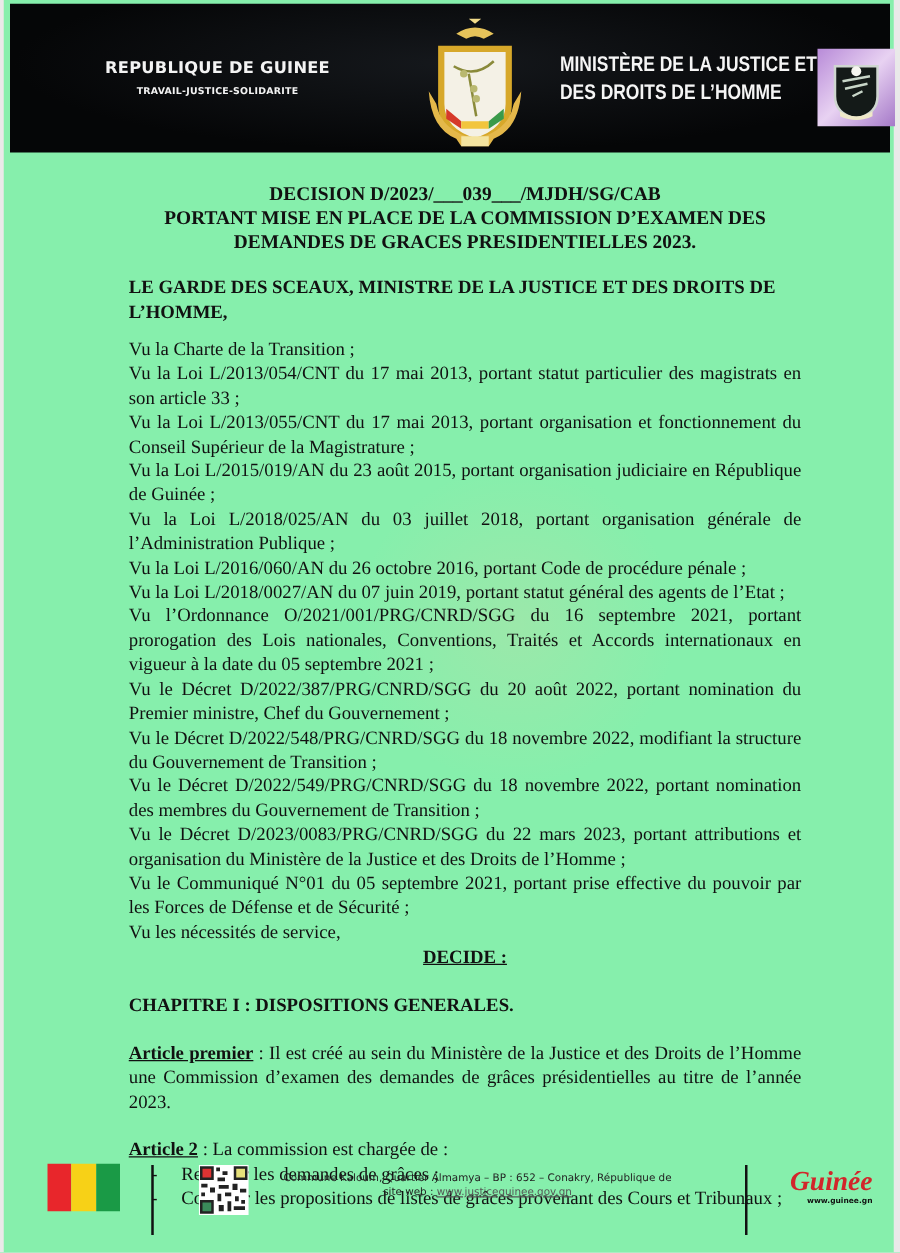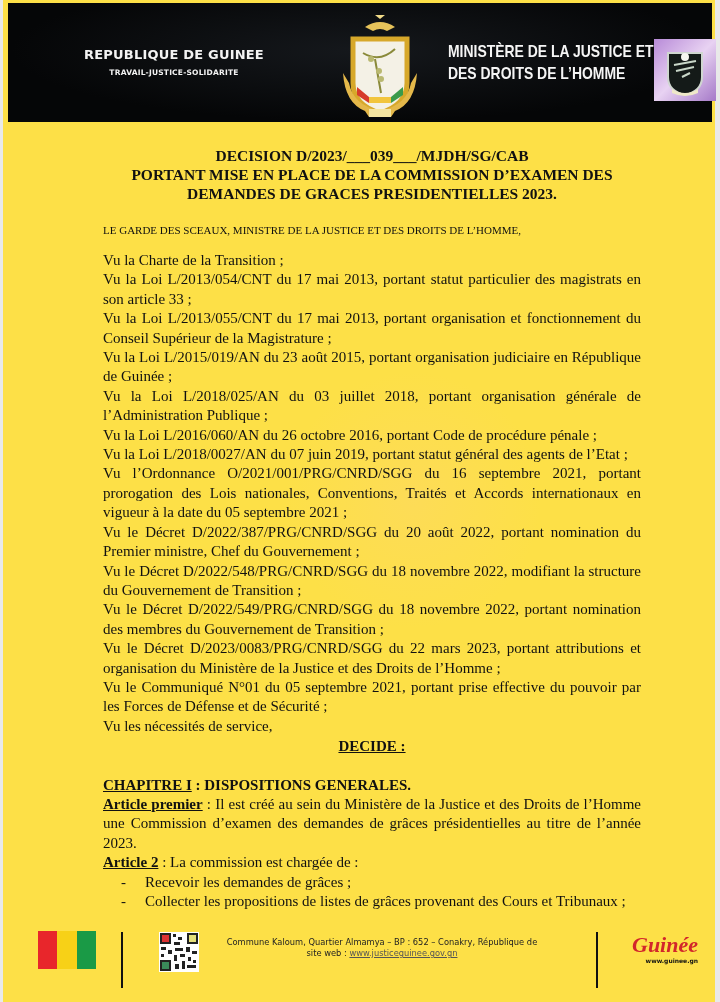--- a/index.html
+++ b/index.html
@@ -5,21 +5,21 @@
     html, body { margin: 0; padding: 0; }
     body {
       width: 720px; height: 1002px; overflow: hidden;
       background: #e9e9e9;
       font-family: "Liberation Serif", serif;
       color: #111;
       position: relative;
     }
     .page {
       position: absolute; left: 3px; top: 0; width: 712px; height: 1002px;
-      background: #fde047;
+      background: #86efac;
     }
     
     .header {
       position: absolute; left: 5px; top: 3px; width: 704px; height: 119px;
       background: radial-gradient(ellipse at 50% 40%, #15181c 0%, #050607 70%);
     }
     .rep {
       position: absolute; left: 66px; top: 44px; width: 200px; text-align: center;
       font-family: "DejaVu Sans", sans-serif; color: #f3f3f3;
     }
@@ -37,27 +37,27 @@
       background: linear-gradient(135deg, #b88bd8, #e8d2f2 50%, #a579c8);
     }
     
     .doc {
       position: absolute; left: 100px; top: 146px; width: 538px;
       font-size: 15px; line-height: 19.4px;
     }
     .title {
       text-align: center; font-weight: bold; font-size: 15.5px; line-height: 19px;
     }
-    .minister { font-weight: normal; margin-top: 17px; font-size: 11px; line-height: 20px; }
+    .minister { font-weight: bold; margin-top: 17px; font-size: 15px; line-height: 20px; }
     .visas { margin-top: 11px; }
     .visa { text-align: justify; text-align-last: left; }
     .decide { text-align: center; font-weight: bold; text-decoration: underline; margin-top: 1px; }
     .chapter { font-weight: bold; margin-top: 19px; }
-    .chapter .u { text-decoration: underline; }
-    .article { text-align: justify; }
+    .chapter .u { }
+    .article { margin-top: 19px; text-align: justify; }
     .article .lbl { font-weight: bold; text-decoration: underline; }
     .bullets { list-style: none; margin: 0; padding: 0 0 0 18px; }
     .bullets li { position: relative; padding-left: 24px; }
     .bullets li::before { content: "-"; position: absolute; left: 0; }
     
     .watermark {
       position: absolute; left: 280px; top: 370px; width: 260px; height: 260px;
       border-radius: 50%; background: radial-gradient(circle, rgba(255,200,160,0.18), rgba(255,220,200,0) 70%);
     }
     

